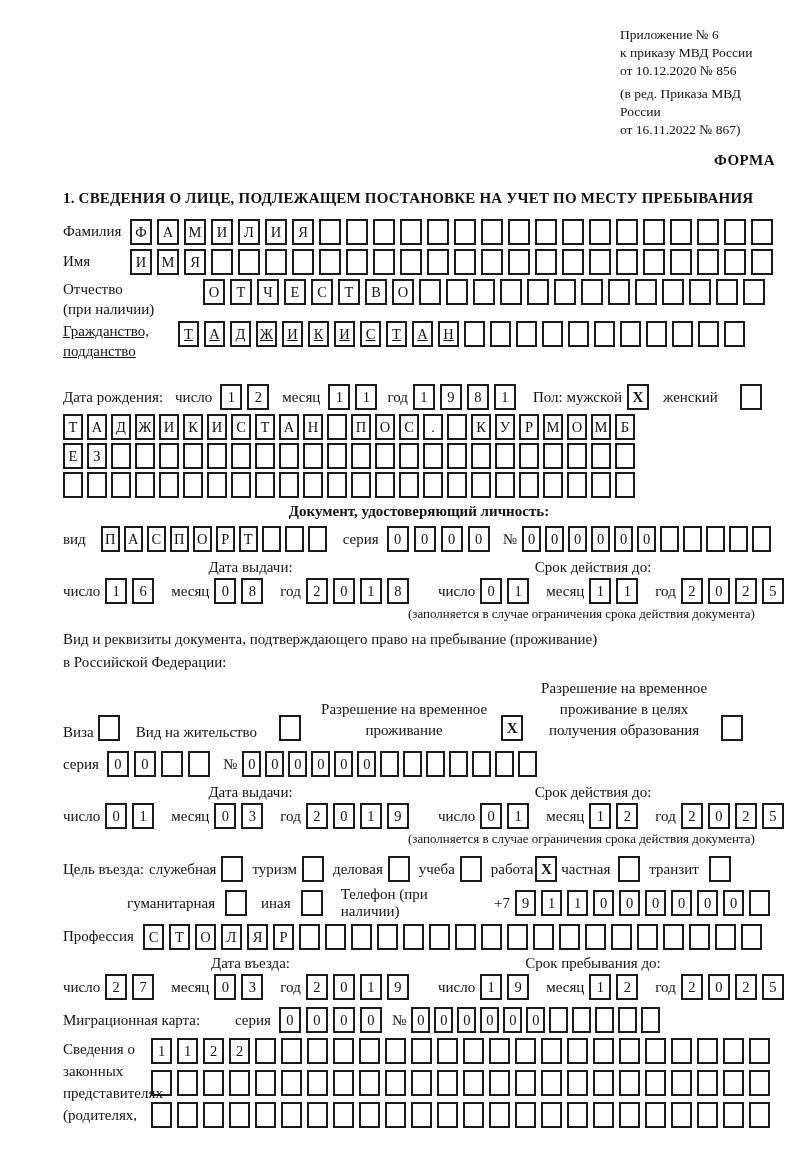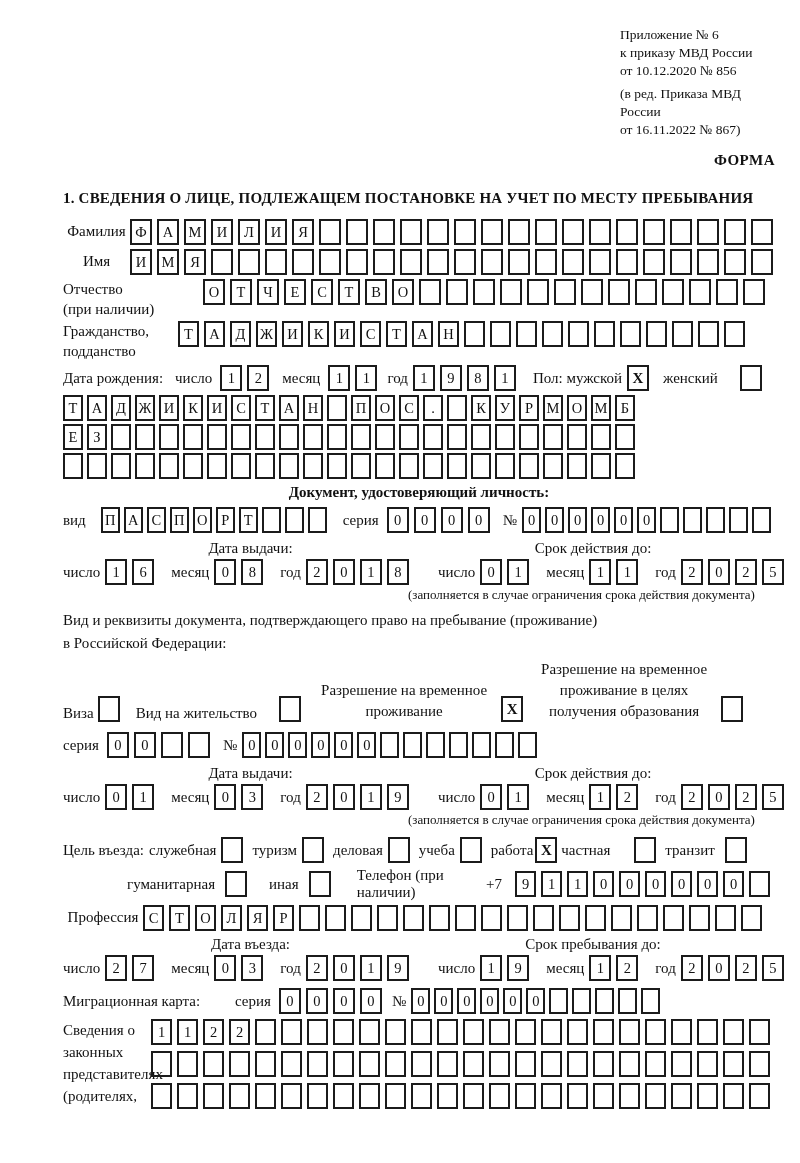--- a/index.html
+++ b/index.html
@@ -10,21 +10,21 @@
   .appendix{margin-left:557px;line-height:18px;font-size:13.5px;}
   .appendix .amend{margin-top:5px;}
   .forma{text-align:right;font-weight:bold;font-size:15px;margin-top:13px;letter-spacing:.5px;}
   
   .title{margin-top:13px;text-align:center;font-weight:bold;font-size:15.5px;line-height:22px;}
   .blank{display:inline-block;width:54px;height:13px;border-bottom:2px solid #222;margin-left:10px;}
   .section-head{margin-top:21px;font-weight:bold;font-size:15px;white-space:nowrap;letter-spacing:.2px;}
   
   .form{margin-top:12px;}
   .row{display:flex;align-items:flex-start;margin-bottom:4px;}
-  .row .lbl{flex:none;padding-top:4px;text-align:center;}
+  .row .lbl{flex:none;padding-top:4px;}
   .lblcol{flex:none;line-height:20px;}
   .cells{display:flex;flex:none;}
   .cell{box-sizing:border-box;flex:none;display:inline-flex;align-items:center;justify-content:center;
         width:22px;height:26px;border:2px solid #1b1b1b;margin-right:5px;font-size:14.5px;}
   .cells.tight .cell{width:21px;margin-right:5px;}
   .cells.narrow .cell{width:20px;margin-right:4px;}
   .cells.sm .cell{width:19px;margin-right:4px;}
   .cellrows .cells{margin-bottom:3px;}
   .cbox{box-sizing:border-box;flex:none;display:inline-flex;align-items:center;justify-content:center;
         width:22px;height:26px;border:2px solid #1b1b1b;font-weight:bold;font-size:15px;}
@@ -155,21 +155,21 @@
           <span class="cell"></span>
           <span class="cell"></span>
           <span class="cell"></span>
           <span class="cell"></span>
           <span class="cell"></span>
           <span class="cell"></span>
           <span class="cell"></span>
         </div>
     </div>
 
-    <div class="row" style="margin-bottom:4px;">
+    <div class="row" style="margin-bottom:23px;text-decoration:underline;">
       <div class="lblcol w115">
         <div>Гражданство,</div>
         <div>подданство</div>
       </div>
       <div class="cells tight">
           <span class="cell">Т</span>
           <span class="cell">А</span>
           <span class="cell">Д</span>
           <span class="cell">Ж</span>
           <span class="cell">И</span>
@@ -503,30 +503,30 @@
         </span>
       <span class="opt">
           <span class="lbl">учеба</span>
           <span class="cbox"></span>
         </span>
       <span class="opt" style="margin-right:4px;">
           <span class="lbl" style="margin-right:2px;">работа</span>
           <span class="cbox">X</span>
         </span>
       <span class="opt">
-          <span class="lbl" style="margin-right:24px;">частная</span>
+          <span class="lbl" style="margin-right:8px;">частная</span>
           <span class="cbox"></span>
         </span>
       <span class="opt" style="margin-right:0;">
           <span class="lbl" style="margin-right:10px;">транзит</span>
           <span class="cbox"></span>
         </span>
     </div>
 
-    <div class="row indent" style="align-items:center;gap:8px;">
+    <div class="row indent" style="align-items:center;">
       <span class="opt" style="margin-right:14px;">
           <span class="lbl" style="margin-right:10px;">гуманитарная</span>
           <span class="cbox"></span>
         </span>
       <span class="opt" style="margin-right:18px;">
           <span class="lbl" style="margin-right:10px;">иная</span>
           <span class="cbox"></span>
         </span>
       <span style="margin-right:22px;">Телефон (при наличии)</span>
       <span class="mr5">+7</span>

